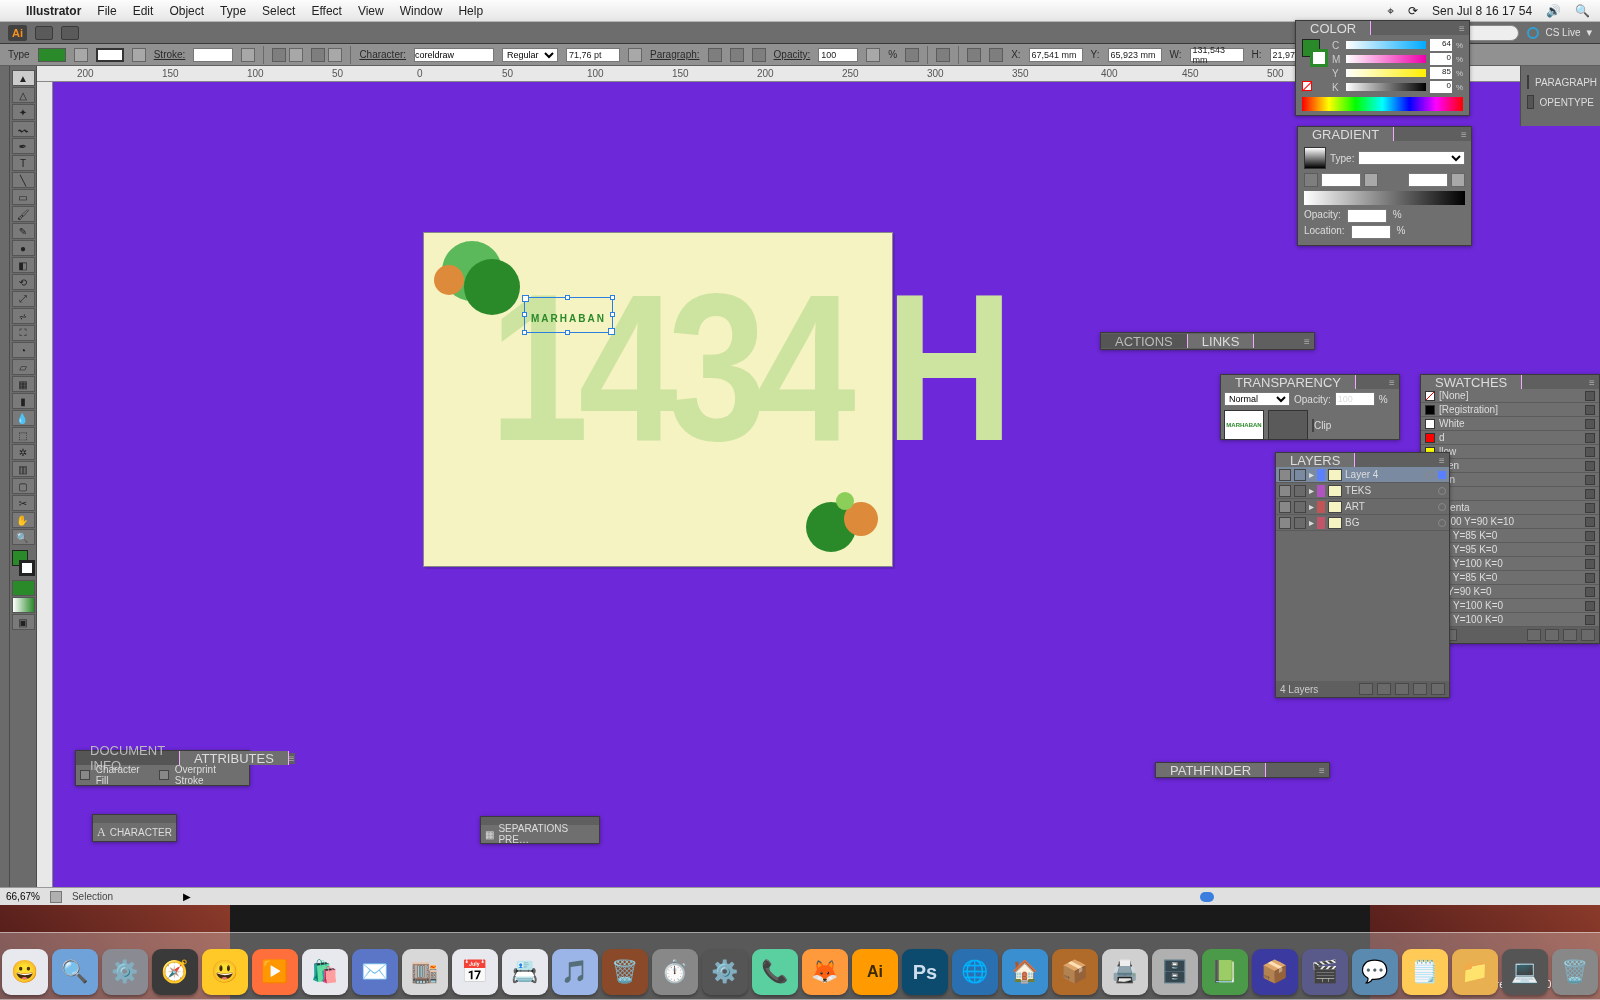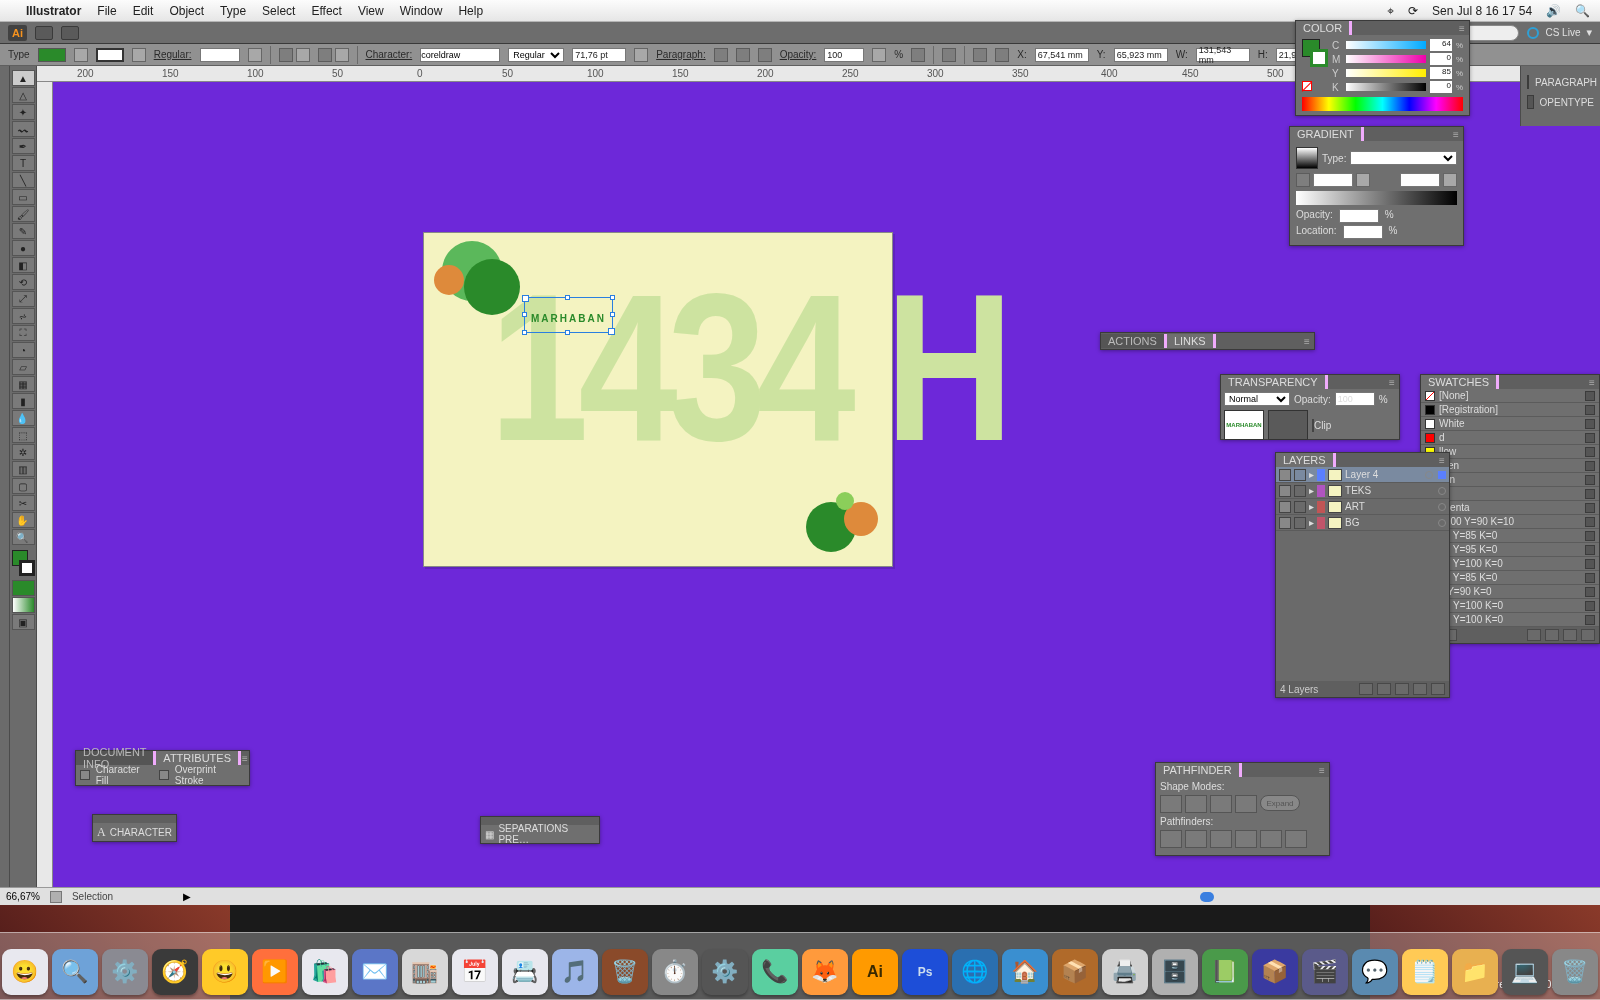--- a/index.html
+++ b/index.html
@@ -65,41 +65,41 @@
 .seltext::before{left:-3px;top:-3px}.seltext::after{right:-3px;bottom:-3px}
 .handle{position:absolute;width:5px;height:5px;background:#fff;border:1px solid #2a7fe0}
 .h1{left:-3px;bottom:-3px}.h2{right:-3px;top:-3px}.h3{left:50%;top:-3px;margin-left:-3px}.h4{left:50%;bottom:-3px;margin-left:-3px}.h5{left:-3px;top:50%;margin-top:-3px}.h6{right:-3px;top:50%;margin-top:-3px}
 
 .status{height:18px;background:#e0e0e0;border-top:1px solid #999;display:flex;align-items:center;padding:0 6px;font-size:10px;gap:10px;position:absolute;left:0;right:0;bottom:95px}
 .status .sel{color:#444}
 .status .dd2{width:12px;height:12px;background:#b0b0b0;border:1px solid #777}
 
 .panel{position:absolute;background:#6f6f6f;border:1px solid #3a3a3a;box-shadow:0 1px 4px rgba(0,0,0,.35);color:#ddd;font-size:9px}
 .panel .tabbar{height:14px;background:#5f5f5f;display:flex;align-items:center}
-.panel .tab{padding:1px 7px;background:#6f6f6f;color:#ddd;border-right:3px solid #f0abfc;font-size:11px;height:14px;display:flex;align-items:center}
+.panel .tab{padding:1px 14px;background:#6f6f6f;color:#ddd;border-right:1px solid #f0abfc;font-size:13px;height:14px;display:flex;align-items:center}
 .panel .tab.inactive{background:#555;color:#bbb}
 .panel .body{padding:4px}
 .panel .menu{width:14px;background:#5f5f5f;margin-left:auto;text-align:center;color:#aaa}
 
 .rail{position:absolute;right:0;top:0;width:80px;background:#6b6b6b;border-left:1px solid #4b4b4b;padding-top:6px}
 .rail .ritem{height:20px;display:flex;align-items:center;padding:0 6px;gap:6px;color:#ddd;font-size:9px}
 .rail .ricon{width:14px;height:14px;background:#555;border:1px solid #3b3b3b}
 .rail2{position:absolute;right:0;top:190px;width:120px;background:#6b6b6b;border:1px solid #4b4b4b}
 .rail2 .ritem{height:30px;display:flex;align-items:center;padding:0 8px;gap:8px;color:#ddd;font-size:9px;border-bottom:1px solid #555}
 .rail2 .target{width:14px;height:14px;border:1px solid #888;border-radius:50%;margin-left:auto}
 
 .p-color{right:130px;top:20px;width:175px}
 .p-color .body{height:80px;padding:4px 6px}
 .slider{display:flex;align-items:center;gap:4px;margin-bottom:2px}
 .slider .slbl{width:10px;color:#ccc}
 .slider .bar{flex:1;height:8px;background:linear-gradient(90deg,#fff,#0a0)}
 .slider .val{width:22px;height:12px;background:#fff;color:#222;text-align:right;padding:0 1px;font-size:8px}
 .slider .pct{font-size:8px;color:#ccc}
 .spectrum{height:14px;background:linear-gradient(90deg,red,yellow,lime,cyan,blue,magenta,red);margin-top:4px}
-.p-grad{right:136px;top:126px;width:175px}
+.p-grad{right:128px;top:126px;width:175px}
 .p-grad .body{padding:6px}
 .gradbar{height:14px;background:linear-gradient(90deg,#fff,#000);margin:4px 0}
 .p-actions{left:1100px;top:332px;width:215px;height:18px}
 .p-actions .tabbar{height:16px}
 .p-trans{left:1220px;top:374px;width:180px}
 .p-trans .body{height:50px;padding:3px}
 .p-swatch{right:0;top:374px;width:180px}
 .p-swatch .body{padding:0}
 .swrow{height:14px;display:flex;align-items:center;padding:0 4px;gap:4px;border-bottom:1px solid #5b5b5b}
 .swrow .sq{width:10px;height:10px;border:1px solid #333}
@@ -170,21 +170,21 @@
   <span class="searchbox"></span>
   <span class="cslive"><span class="dot"></span><span>CS Live</span> ▾</span>
 </div>
 
 <div class="ctrlbar">
   <span class="lbl">Type</span>
   <span class="swatch"></span>
     <span class="dd"></span>
   <span class="swatch" style="background:#fff;border:2px solid #333"></span>
     <span class="dd"></span>
-  <span class="lbl link">Regular:</span>
+  <span class="lbl link">Stroke:</span>
   <span class="numfield sm"></span>
     <span class="dd"></span>
   <span class="sep"></span>
   <div class="grp">
       <span class="micon"></span>
       <span class="dd"></span>
     </div>
   <div class="grp">
       <span class="micon"></span>
       <span class="dd"></span>
@@ -571,39 +571,20 @@
       <span class="ico"></span>
       <span class="ico"></span>
     </div>
 </div>
 
 <div class="panel p-path">
   <div class="tabbar">
       <div class="tab">PATHFINDER</div>
       <div class="menu">≡</div>
     </div>
-  <div class="body">
-    <div>Shape Modes:</div>
-    <div class="btnrow">
-        <span class="pbtn"></span>
-        <span class="pbtn"></span>
-        <span class="pbtn"></span>
-        <span class="pbtn"></span>
-        <span class="expand">Expand</span>
-      </div>
-    <div>Pathfinders:</div>
-    <div class="btnrow">
-        <span class="pbtn"></span>
-        <span class="pbtn"></span>
-        <span class="pbtn"></span>
-        <span class="pbtn"></span>
-        <span class="pbtn"></span>
-        <span class="pbtn"></span>
-      </div>
-  </div>
 </div>
 
 <div class="panel p-docinfo">
   <div class="tabbar">
       <div class="tab inactive">DOCUMENT INFO</div>
       <div class="tab">ATTRIBUTES</div>
       <div class="menu">≡</div>
     </div>
   <div class="body">
       <span class="chk"></span>
@@ -656,21 +637,21 @@
     <div class="dicon" style="background: rgb(216, 216, 216);">🏬</div>
     <div class="dicon" style="background: rgb(232, 232, 239);">📅</div>
     <div class="dicon" style="background: rgb(232, 232, 239);">📇</div>
     <div class="dicon" style="background: rgb(156, 181, 232);">🎵</div>
     <div class="dicon" style="background: rgb(138, 74, 42);">🗑️</div>
     <div class="dicon" style="background: rgb(136, 136, 136);">⏱️</div>
     <div class="dicon" style="background: rgb(85, 85, 85);">⚙️</div>
     <div class="dicon" style="background: rgb(90, 207, 160);">📞</div>
     <div class="dicon" style="background: rgb(255, 154, 60);">🦊</div>
     <div class="dicon" style="background: rgb(255, 154, 0); font-size: 16px; font-weight: bold; color: rgb(58, 42, 0);">Ai</div>
-    <div class="dicon" style="background: #1d4ed8; font-size: 12px; font-weight: bold; color: rgb(204, 221, 238); text-align: center;">Ps</div>
+    <div class="dicon" style="background: #0c4a6e; font-size: 20px; font-weight: bold; color: rgb(204, 221, 238); text-align: center;">Ps</div>
     <div class="dicon" style="background: rgb(42, 111, 176);">🌐</div>
     <div class="dicon" style="background: rgb(58, 143, 208);">🏠</div>
     <div class="dicon" style="background: rgb(176, 106, 42);">📦</div>
     <div class="dicon" style="background: rgb(208, 208, 208);">🖨️</div>
     <div class="dicon" style="background: rgb(176, 176, 176);">🗄️</div>
     <div class="dicon" style="background: rgb(74, 154, 74);">📗</div>
     <div class="dicon" style="background: rgb(58, 58, 160);">📦</div>
     <div class="dicon" style="background: rgb(90, 90, 138);">🎬</div>
     <div class="dicon" style="background: rgb(90, 138, 176);">💬</div>
     <div class="dicon" style="background: rgb(255, 202, 85);">🗒️</div>

